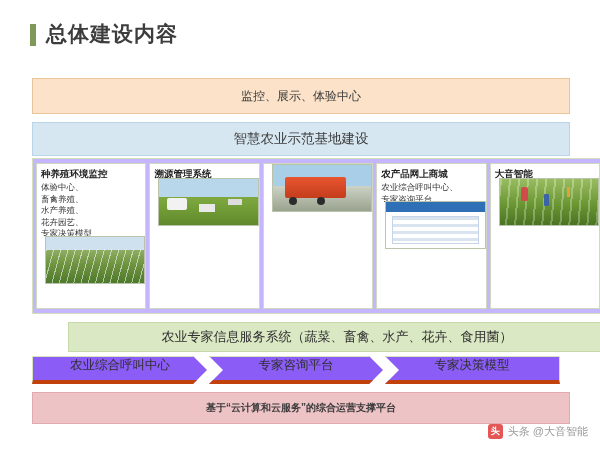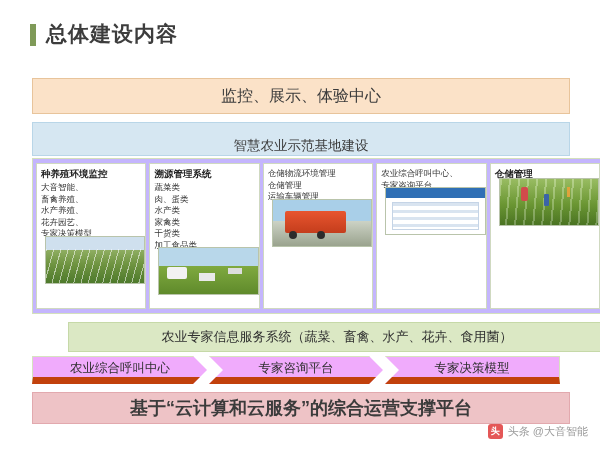--- a/index.html
+++ b/index.html
@@ -60,33 +60,33 @@
     top: 4px;
     width: 536px;
     height: 34px;
     background: #fbe2c8;
     border: 1px solid #e8c49b;
     display: flex;
     align-items: center;
     justify-content: center;
   }
   .row-top span {
-    font-size: 16px;
+    font-size: 12px;
     color: #3b3b3b;
   }
   .row-second {
     position: absolute;
     left: 10px;
     top: 48px;
     width: 536px;
     height: 32px;
     background: #d6e7f2;
     border: 1px solid #b9d6e8;
     display: flex;
-    align-items: flex-end;
+    align-items: center;
     justify-content: center;
   }
   .row-second span {
     font-size: 13.5px;
     color: #3b3b3b;
   }
   
   .cols-wrap {
     position: absolute;
     left: 10px;
@@ -244,25 +244,25 @@
     position: absolute;
     left: 10px;
     top: 282px;
     width: 536px;
     height: 28px;
     display: flex;
   }
   .chev {
     position: relative;
     flex: 1 1 0;
-    background: #f0abfc;
+    background: #8b5cf6;
     border-top: 1px solid #d6e3bf;
-    border-bottom: 7px solid #c2410c;
-    display: flex;
-    align-items: flex-end;
+    border-bottom: 4px solid #c2410c;
+    display: flex;
+    align-items: flex-start;
     justify-content: center;
     margin-right: 2px;
     clip-path: polygon(0 0, calc(100% - 14px) 0, 100% 50%, calc(100% - 14px) 100%, 0 100%, 14px 50%);
   }
   .chev:first-child {
     clip-path: polygon(0 0, calc(100% - 14px) 0, 100% 50%, calc(100% - 14px) 100%, 0 100%);
     border-left: 1px solid #d6e3bf;
   }
   .chev:last-child {
     margin-right: 8px;
@@ -280,21 +280,21 @@
     top: 318px;
     width: 536px;
     height: 30px;
     background: #eec3c6;
     border: 1px solid #e2a9ae;
     display: flex;
     align-items: center;
     justify-content: center;
   }
   .row-bottom span {
-    font-size: 18px;
+    font-size: 10px;
     font-weight: bold;
     color: #3b3b3b;
   }
   
   .watermark {
     position: absolute;
     right: 12px;
     bottom: 10px;
     display: flex;
     align-items: center;
@@ -335,61 +335,49 @@
 
     <div class="row-second">
       <span>智慧农业示范基地建设</span>
     </div>
 
     <div class="cols-wrap">
 
       <div class="col">
         <div class="col-title">种养殖环境监控</div>
         <div class="col-items">
-          <div class="col-item">大音智能、</div>
+          <div class="col-item">体验中心、</div>
           <div class="col-item">畜禽养殖、</div>
           <div class="col-item">水产养殖、</div>
           <div class="col-item">花卉园艺、</div>
           <div class="col-item">专家决策模型</div>
         </div>
         <div class="thumb thumb-greenhouse"></div>
       </div>
 
       <div class="col">
         <div class="col-title">溯源管理系统</div>
-        <div class="col-items">
-          <div class="col-item">蔬菜类</div>
-          <div class="col-item">肉、蛋类</div>
-          <div class="col-item">水产类</div>
-          <div class="col-item">家禽类</div>
-          <div class="col-item">干货类</div>
-          <div class="col-item">加工食品类</div>
-        </div>
         <div class="thumb thumb-cows"></div>
       </div>
 
       <div class="col">
-        <div class="col-items">
-          <div class="col-item">仓储物流环境管理</div>
-          <div class="col-item">仓储管理</div>
-          <div class="col-item">运输车辆管理</div>
-        </div>
         <div class="thumb thumb-truck"></div>
       </div>
 
       <div class="col">
+        <div class="col-title">农产品网上商城</div>
         <div class="col-items">
           <div class="col-item">农业综合呼叫中心、</div>
           <div class="col-item">专家咨询平台</div>
         </div>
         <div class="thumb thumb-web"></div>
       </div>
 
       <div class="col">
-        <div class="col-title">仓储管理</div>
+        <div class="col-title">大音智能</div>
         <div class="thumb thumb-farm"></div>
       </div>
 
     </div>
 
     <div class="expert-band">
       <span>农业专家信息服务系统（蔬菜、畜禽、水产、花卉、食用菌）</span>
     </div>
 
     <div class="chevron-row">

